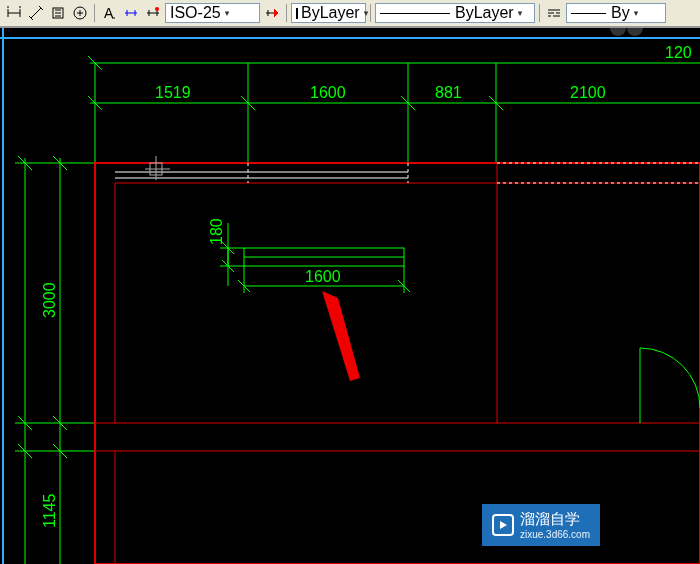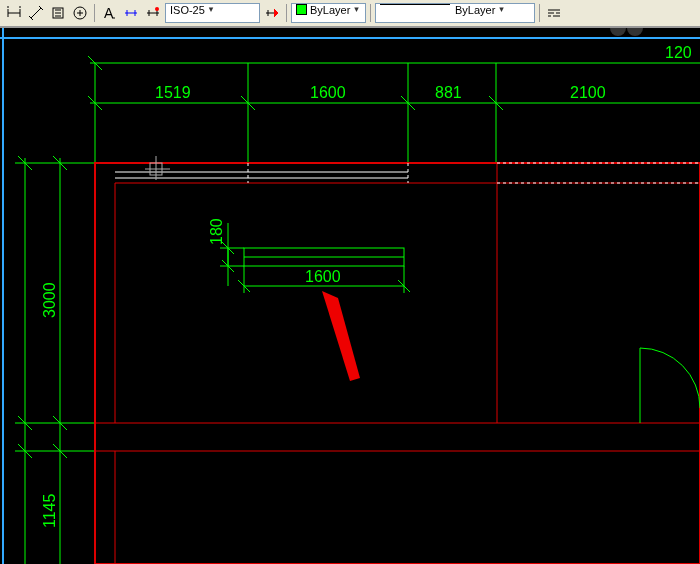--- a/index.html
+++ b/index.html
@@ -32,23 +32,23 @@
       width: 1px;
       height: 18px;
       background: #999;
       margin: 0 2px;
     }
     .dropdown {
       background: #fff;
       border: 1px solid #7f9db9;
       height: 20px;
       display: flex;
-      align-items: flex-start;
+      align-items: center;
       padding: 0 4px;
-      font-size: 11px;
+      font-size: 16px;
       cursor: pointer;
       position: relative;
     }
     .dropdown::after {
       content: "▾";
       font-size: 9px;
       margin-left: 4px;
       color: #333;
     }
     .dd-dim { width: 95px; }
@@ -180,20 +180,24 @@
   <div class="dropdown dd-ltype">
     <span class="ltype-line"></span>
     <span>ByLayer</span>
   </div>
   <div class="tb-sep"></div>
   <div class="tb-icon">
     <svg width="16" height="16">
         <path d="M2 5 L14 5 M2 8 L8 8 M10 8 L14 8 M2 11 L5 11 M7 11 L14 11" stroke="#000"></path>
       </svg>
   </div>
+  <div class="dropdown dd-lweight">
+    <span class="lweight-line"></span>
+    <span>By</span>
+  </div>
 </div>
 
 <div class="canvas">
   <svg class="drawing" width="700" height="536">
 
     <line x1="0" y1="10" x2="700" y2="10" stroke="#3af" stroke-width="2"></line>
     <line x1="3" y1="0" x2="3" y2="536" stroke="#3af" stroke-width="2"></line>
 
     <line x1="90" y1="35" x2="700" y2="35" stroke="#0f0" stroke-width="1"></line>
     <text class="dim-text" x="665" y="30">120</text>
@@ -266,13 +270,24 @@
 
     <polygon points="322,263 338,270 360,350 350,353" fill="#e00"></polygon>
 
     <path d="M 640 320 A 60 60 0 0 1 700 380" stroke="#0f0" fill="none"></path>
     <line x1="640" y1="320" x2="640" y2="395" stroke="#0f0"></line>
 
     <circle cx="618" y="470" r="8" fill="#333"></circle>
     <circle cx="635" y="470" r="8" fill="#333"></circle>
   </svg>
 
+  <div class="watermark">
+    <div class="play">
+      <svg width="10" height="10">
+          <polygon points="2,1 9,5 2,9" fill="#fff"></polygon>
+        </svg>
+    </div>
+    <div>
+      <span>溜溜自学</span>
+      <span class="sub">zixue.3d66.com</span>
+    </div>
+  </div>
 </div>
 
 </body></html>

